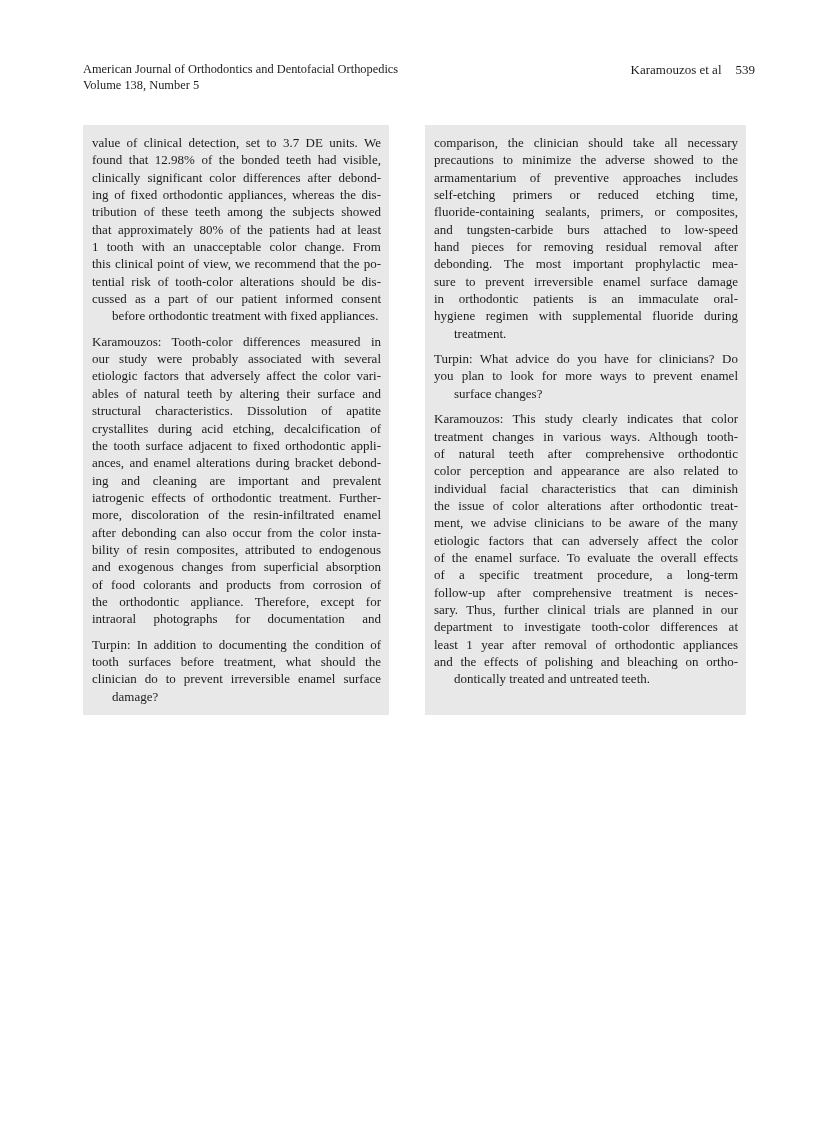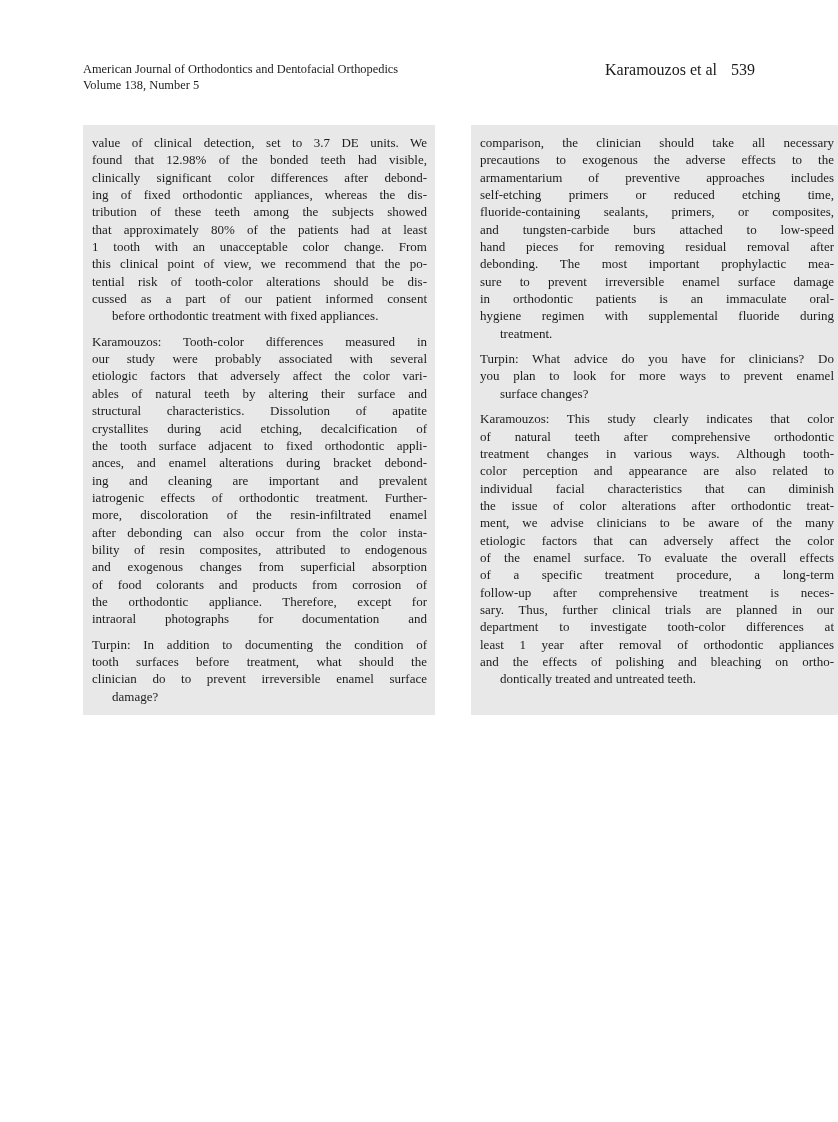--- a/index.html
+++ b/index.html
@@ -20,37 +20,37 @@
   .running-head{
     position:absolute;
     top:62px;left:83px;right:83px;
     display:flex;
     justify-content:space-between;
     align-items:flex-start;
     font-size:12.4px;
     line-height:15.6px;
   }
   .running-head .left{white-space:nowrap;}
-  .running-head .right{white-space:nowrap;font-size:16px;text-align:center;}
+  .running-head .right{white-space:nowrap;font-size:13px;text-align:center;}
   .running-head .right .pageno{margin-left:14px;}
   .columns{
     position:absolute;
     top:125px;left:83px;
     display:flex;
     gap:36px;
   }
   .col{
     background:var(--column-bg);
-    width:352px;
+    width:306px;
     box-sizing:border-box;
     padding:9px 8px 10px 9px;
     font-size:13px;
     line-height:17.35px;
   }
-  .col.right{width:371px;}
+  .col.right{width:321px;}
   .para{margin:0 0 8px 0;}
   .para:last-child{margin-bottom:0;}
   .line{
     display:block;
     text-align:justify;
     text-align-last:justify;
   }
   .line.endline{
     text-align-last:left;
     padding-left:20px;
@@ -108,41 +108,41 @@
       <p class="para">
           <span class="line">Turpin: In addition to documenting the condition of</span>
           <span class="line">tooth surfaces before treatment, what should the</span>
           <span class="line">clinician do to prevent irreversible enamel surface</span>
           <span class="line endline">damage?</span>
         </p>
     </section>
     <section class="col right">
       <p class="para">
           <span class="line">comparison, the clinician should take all necessary</span>
-          <span class="line">precautions to exogenous the adverse effects to the</span>
+          <span class="line">precautions to minimize the adverse showed to the</span>
           <span class="line">armamentarium of preventive approaches includes</span>
           <span class="line">self-etching primers or reduced etching time,</span>
           <span class="line">fluoride-containing sealants, primers, or composites,</span>
           <span class="line">and tungsten-carbide burs attached to low-speed</span>
           <span class="line">hand pieces for removing residual removal after</span>
           <span class="line">debonding. The most important prophylactic mea-</span>
           <span class="line">sure to prevent irreversible enamel surface damage</span>
           <span class="line">in orthodontic patients is an immaculate oral-</span>
           <span class="line">hygiene regimen with supplemental fluoride during</span>
           <span class="line endline">treatment.</span>
         </p>
       <p class="para">
           <span class="line">Turpin: What advice do you have for clinicians? Do</span>
           <span class="line">you plan to look for more ways to prevent enamel</span>
           <span class="line endline">surface changes?</span>
         </p>
       <p class="para">
           <span class="line">Karamouzos: This study clearly indicates that color</span>
+          <span class="line">treatment changes in various ways. Although tooth-</span>
           <span class="line">of natural teeth after comprehensive orthodontic</span>
-          <span class="line">treatment changes in various ways. Although tooth-</span>
           <span class="line">color perception and appearance are also related to</span>
           <span class="line">individual facial characteristics that can diminish</span>
           <span class="line">the issue of color alterations after orthodontic treat-</span>
           <span class="line">ment, we advise clinicians to be aware of the many</span>
           <span class="line">etiologic factors that can adversely affect the color</span>
           <span class="line">of the enamel surface. To evaluate the overall effects</span>
           <span class="line">of a specific treatment procedure, a long-term</span>
           <span class="line">follow-up after comprehensive treatment is neces-</span>
           <span class="line">sary. Thus, further clinical trials are planned in our</span>
           <span class="line">department to investigate tooth-color differences at</span>

